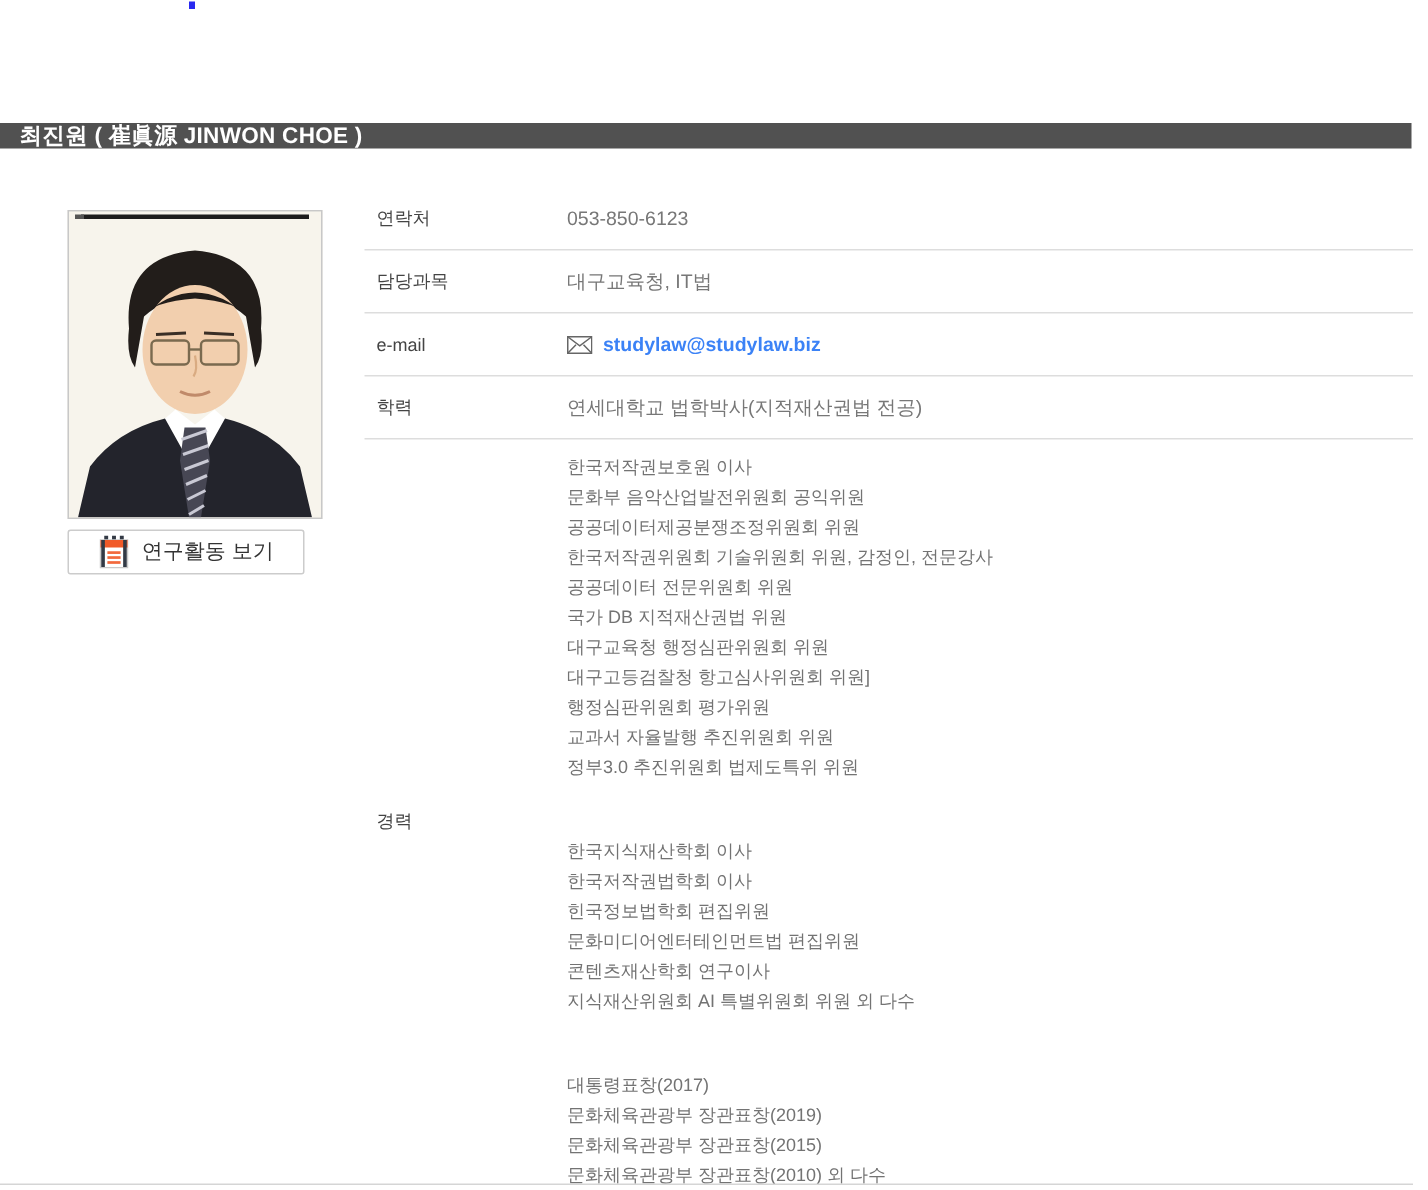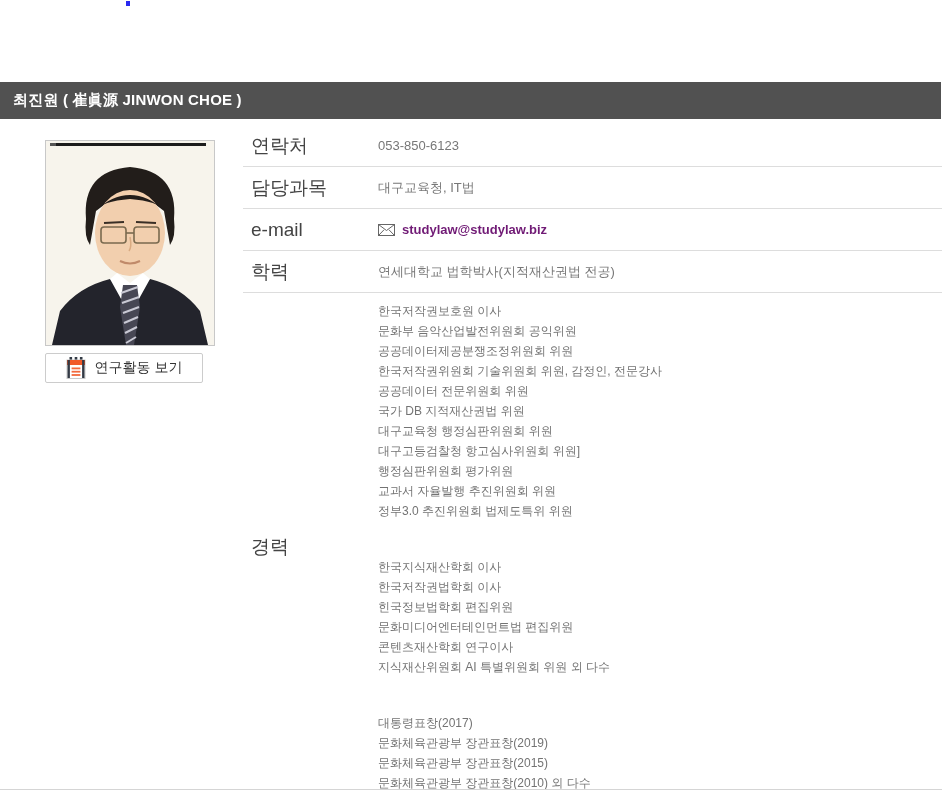--- a/index.html
+++ b/index.html
@@ -7,21 +7,21 @@
     width:952px; height:793px; position:relative;
     background:#ffffff;
     font-family:"Liberation Sans","DejaVu Sans",sans-serif;
     overflow:hidden;
   }
   .artifact-dot {
     position:absolute; left:126px; top:1px; width:4px; height:5px;
     background:#2929f0;
   }
   .header-bar {
-    position:absolute; top:82px; left:0; width:941px; height:37px;
+    position:absolute; top:82px; left:0; width:941px; height:17px;
     background:#515151; box-sizing:border-box;
     display:flex; align-items:center; padding-left:13px;
   }
   .header-bar .title {
     color:#ffffff; font-size:15px; font-weight:bold; letter-spacing:0.2px;
   }
   .content {
     position:absolute; top:125px; left:0; width:942px;
     display:flex;
   }
@@ -36,25 +36,25 @@
     display:flex; align-items:center; justify-content:center; gap:9px;
     font-size:14px; color:#333333; cursor:pointer;
   }
   .right-col { flex:1 1 auto; min-width:0; }
   .row {
     display:flex; align-items:center; min-height:42px;
     border-bottom:1px solid #dddddd; box-sizing:border-box;
   }
   .row .label {
     flex:0 0 135px; padding-left:8px; box-sizing:border-box;
-    font-size:19px; color:#444444;
+    font-size:12px; color:#444444;
   }
   .row .value { font-size:13px; color:#777777; }
   .row.email-row .value {
-    color:#701a75; font-weight:bold;
+    color:#3b82f6; font-weight:bold;
     display:flex; align-items:center; gap:7px;
   }
   .row.career-row { border-bottom:none; padding:8px 0 10px; align-items:center; }
   .career-blocks { }
   .career-block { font-size:12px; line-height:20px; color:#737373; }
   .career-block + .career-block { margin-top:36px; }
   .bottom-rule {
     position:absolute; top:789px; left:0; width:942px; height:0;
     border-top:1px solid #d5d5d5;
   }

